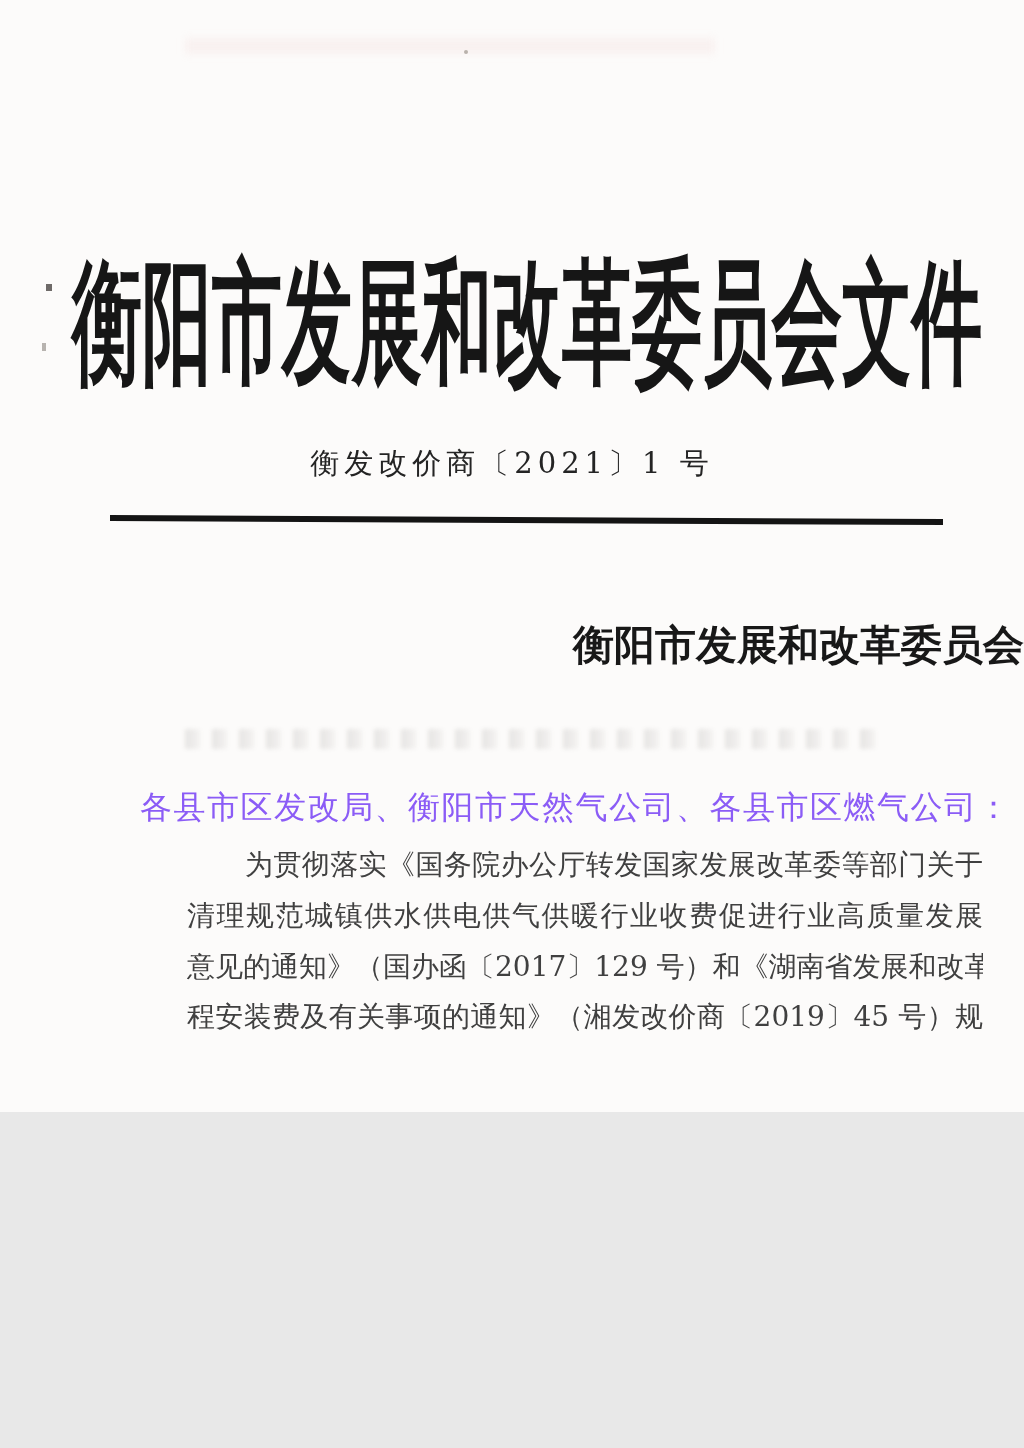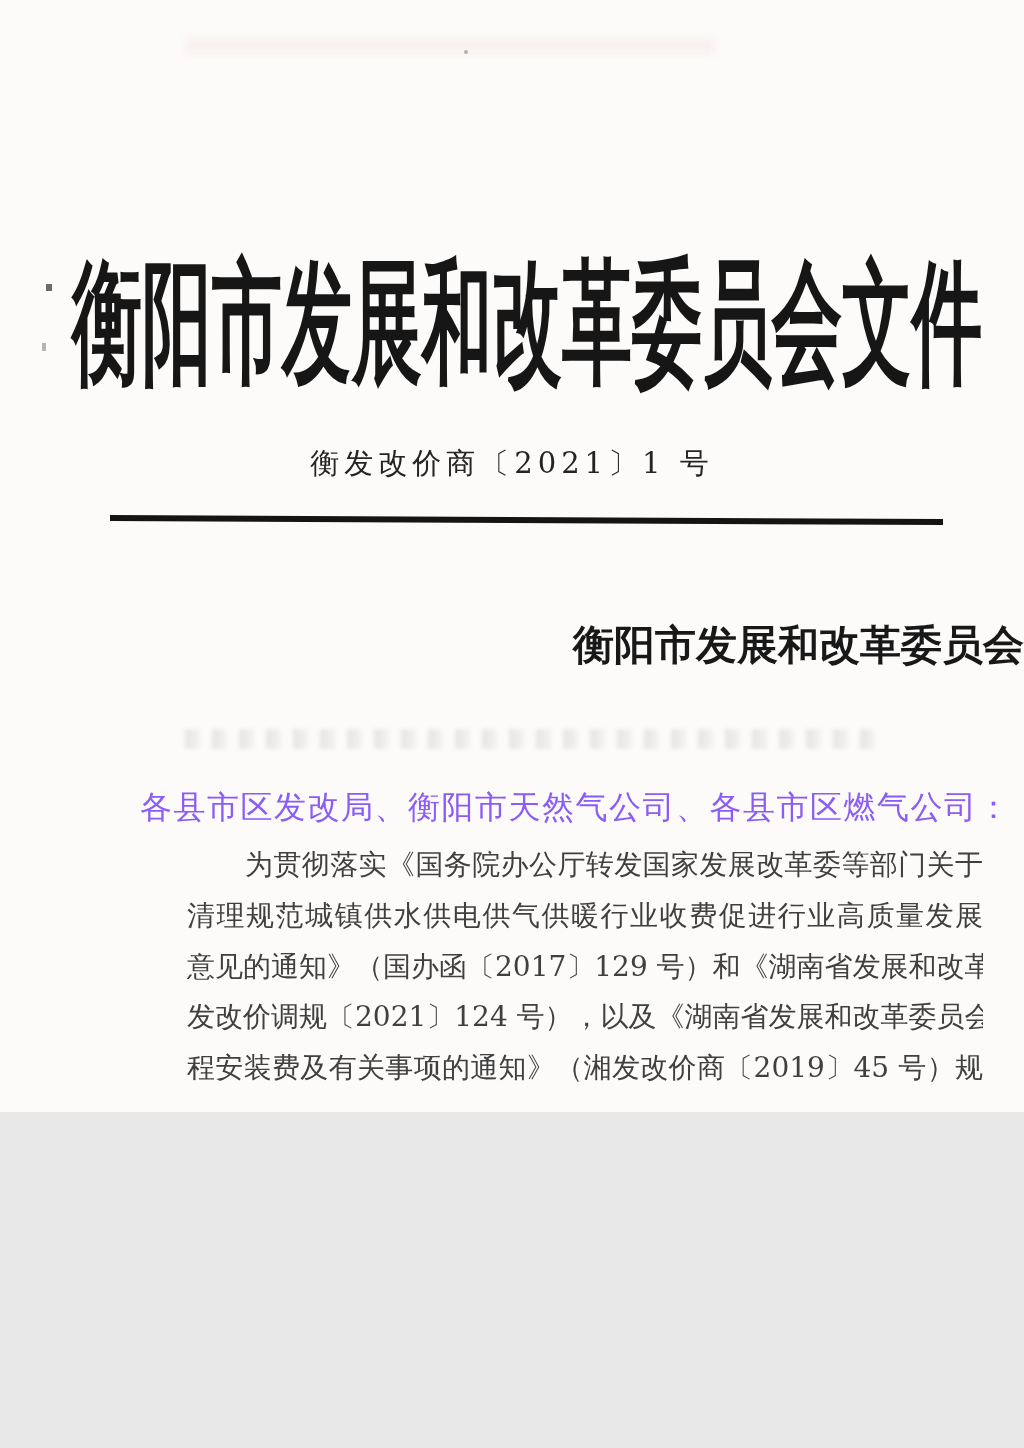--- a/index.html
+++ b/index.html
@@ -185,19 +185,18 @@
   </div>
 
   <div class="bleed-ghost"></div>
 
   <div class="addressee">各县市区发改局、衡阳市天然气公司、各县市区燃气公司：</div>
 
   <div class="body-paragraph">
     <div class="para-line indent">为贯彻落实《国务院办公厅转发国家发展改革委等部门关于</div>
     <div class="para-line">清理规范城镇供水供电供气供暖行业收费促进行业高质量发展</div>
     <div class="para-line">意见的通知》（国办函〔2017〕129 号）和《湖南省发展和改革</div>
-    <div class="para-line">发改价调规〔2021〕124 号），以及《湖南省发展和改革委员会</div>
     <div class="para-line">程安装费及有关事项的通知》（湘发改价商〔2019〕45 号）规</div>
   </div>
 
   <div class="page-number">- 1 -</div>
 
 </div>
 
 </body></html>

